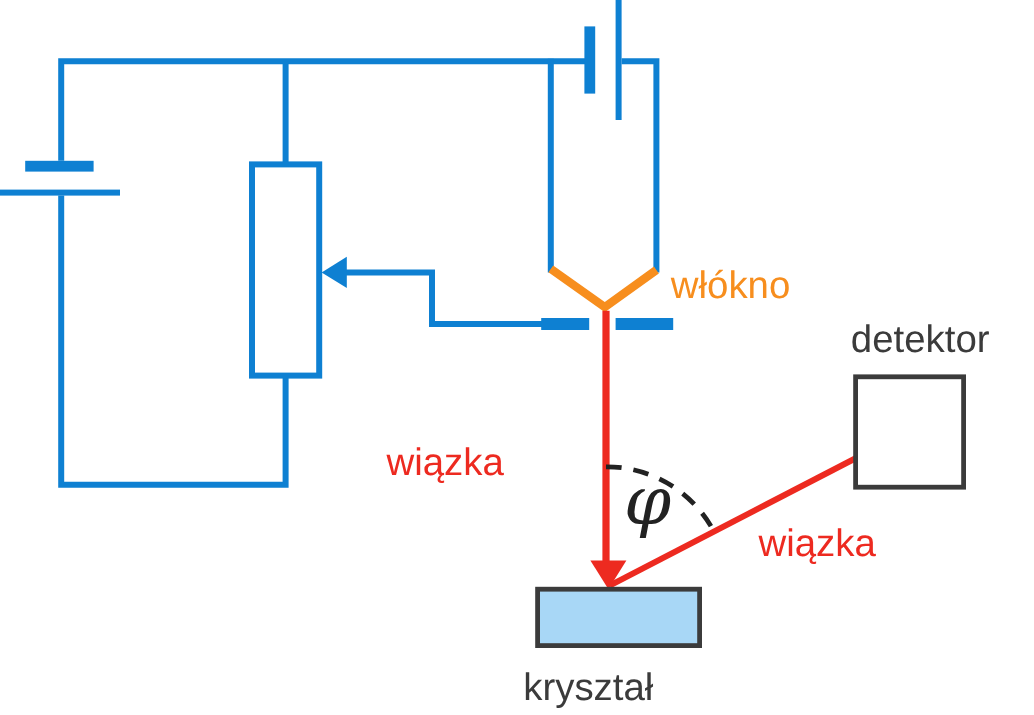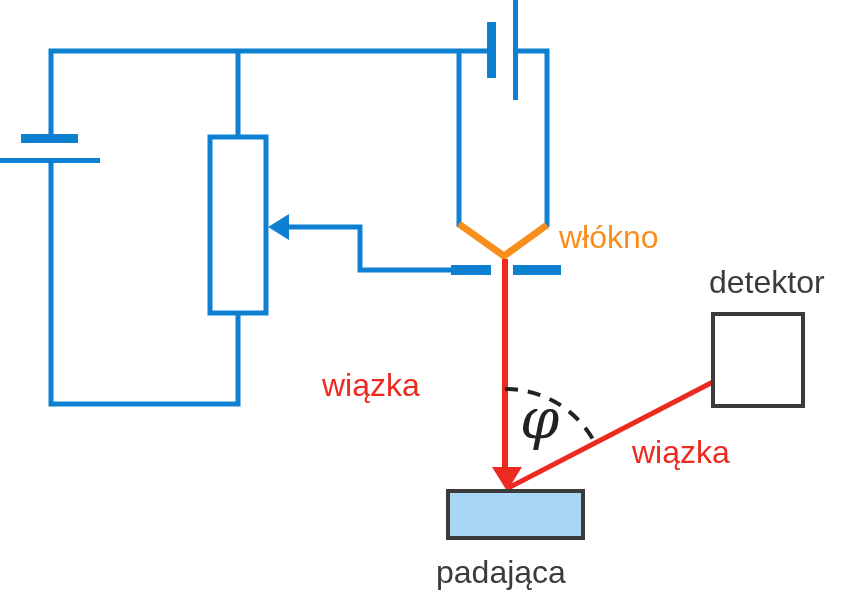--- a/index.html
+++ b/index.html
@@ -93,14 +93,14 @@
   <div class="lbl lbl-orange" style="left:559px; top:221px;">włókno</div>
 
   <div class="lbl lbl-dark" style="left:709px; top:266px;">detektor</div>
 
   <div class="lbl lbl-red" style="left:322px; top:369px;">wiązka</div>
 
   <div class="lbl-phi" style="left:520px; top:391px;">φ</div>
 
   <div class="lbl lbl-red" style="left:632px; top:436px;">wiązka</div>
 
-  <div class="lbl lbl-dark" style="left:436px; top:556px;">padająca</div>
+  <div class="lbl lbl-dark" style="left:436px; top:556px;">kryształ</div>
 </div>
 
 </body></html>

